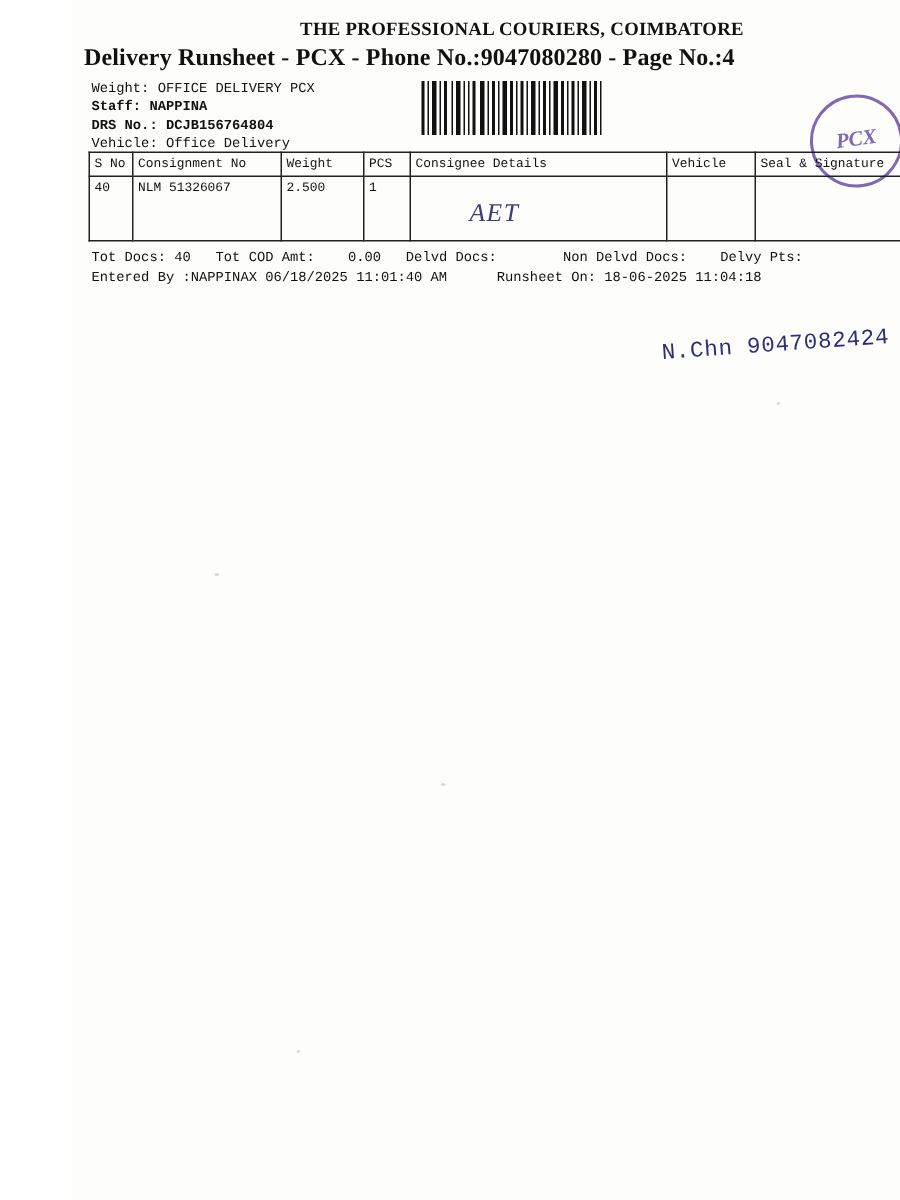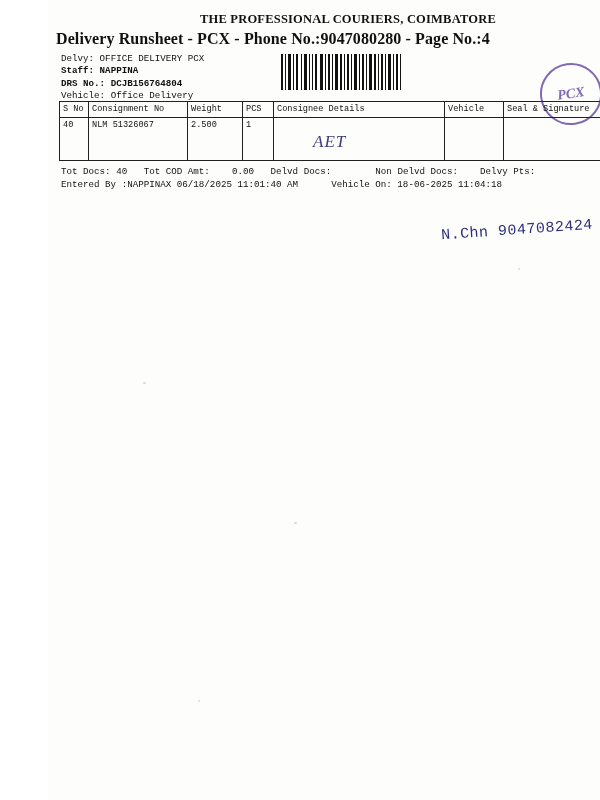--- a/index.html
+++ b/index.html
@@ -187,21 +187,21 @@
   <div class="speckle" style="left:470px;top:268px;width:2px;height:2px;"></div>
   <div class="speckle" style="left:150px;top:700px;width:2px;height:2px;"></div>
 
   <div class="doc">
 
     <div class="title">THE PROFESSIONAL COURIERS, COIMBATORE</div>
     <div class="subtitle">Delivery Runsheet - PCX - Phone No.:9047080280 - Page No.:4</div>
 
     <div class="header-band">
 
-      <div class="hdr-left"><span>Delvy:</span> <span>OFFICE DELIVERY PCX</span>
+      <div class="hdr-left"><span>Weight:</span> <span>OFFICE DELIVERY PCX</span>
 <b>Staff:</b> <b>NAPPINA</b>
 <b>DRS No.:</b> <b>DCJB156764804</b>
 <span>Vehicle:</span> <span>Office Delivery</span></div>
 
       <div class="barcode">
         <i style="left:0px;width:2px"></i>
           <i style="left:4px;width:1px"></i>
           <i style="left:7px;width:3px"></i>
         <i style="left:12px;width:1px"></i>
           <i style="left:15px;width:2px"></i>
@@ -262,17 +262,17 @@
             </td>
             <td></td>
             <td></td>
           </tr>
         </tbody>
       </table>
       <span class="sign-hand">N.Chn  9047082424</span>
     </div>
 
     <div class="totals"><span>Tot Docs:</span> <span>40</span>   <span>Tot COD Amt:</span>    <span>0.00</span>   <span>Delvd Docs:</span>        <span>Non Delvd Docs:</span>    <span>Delvy Pts:</span>
-<span>Entered By :</span><span>NAPPINAX 06/18/2025 11:01:40 AM</span>      <span>Vehicle On:</span> <span>18-06-2025 11:04:18</span></div>
+<span>Entered By :</span><span>NAPPINAX 06/18/2025 11:01:40 AM</span>      <span>Runsheet On:</span> <span>18-06-2025 11:04:18</span></div>
 
 
   </div>
 </div>
 
 </body></html>

